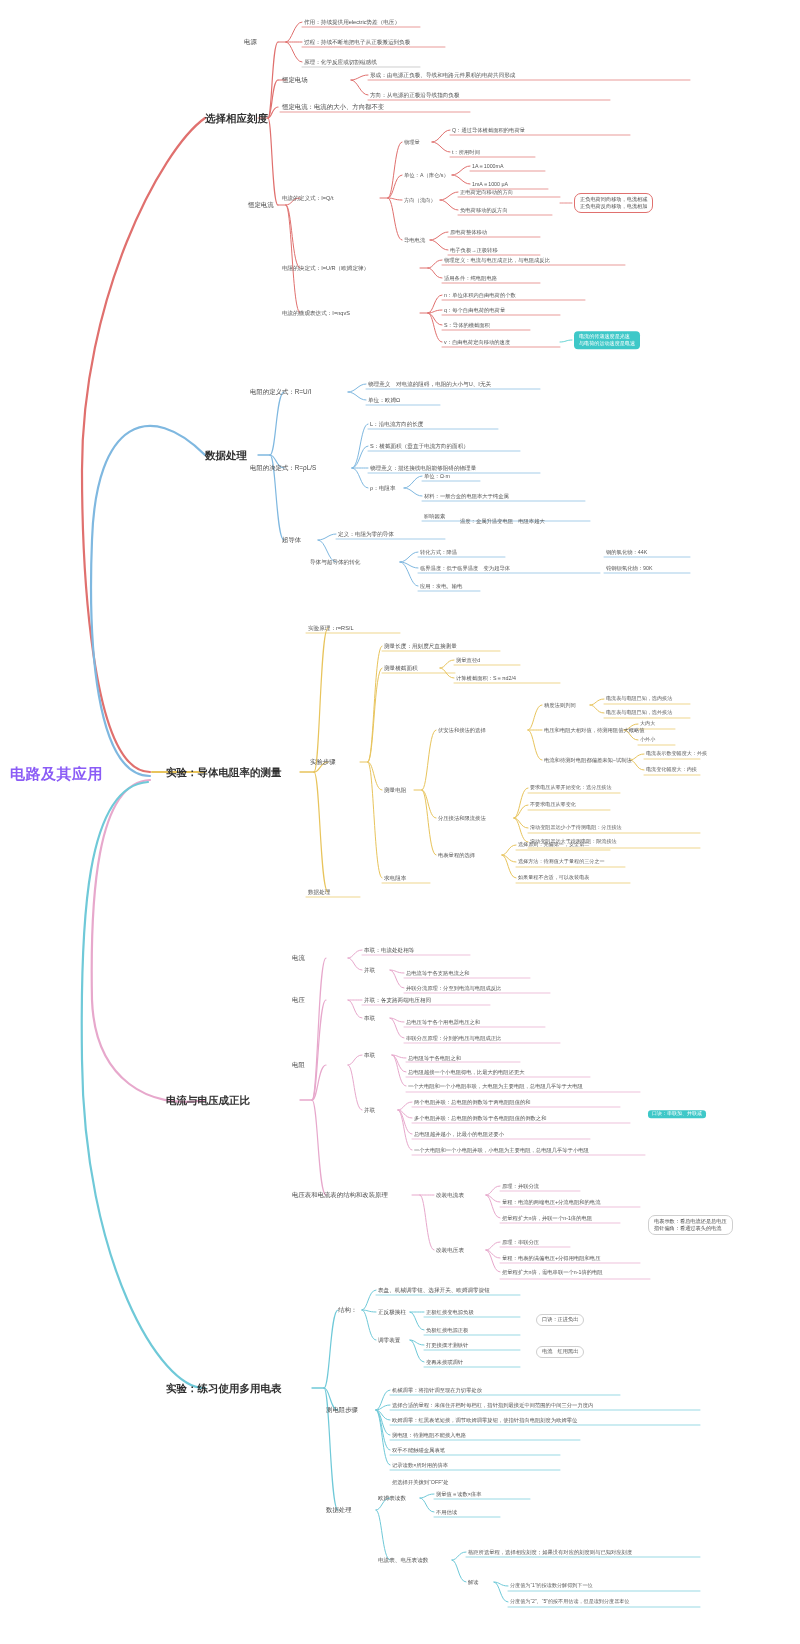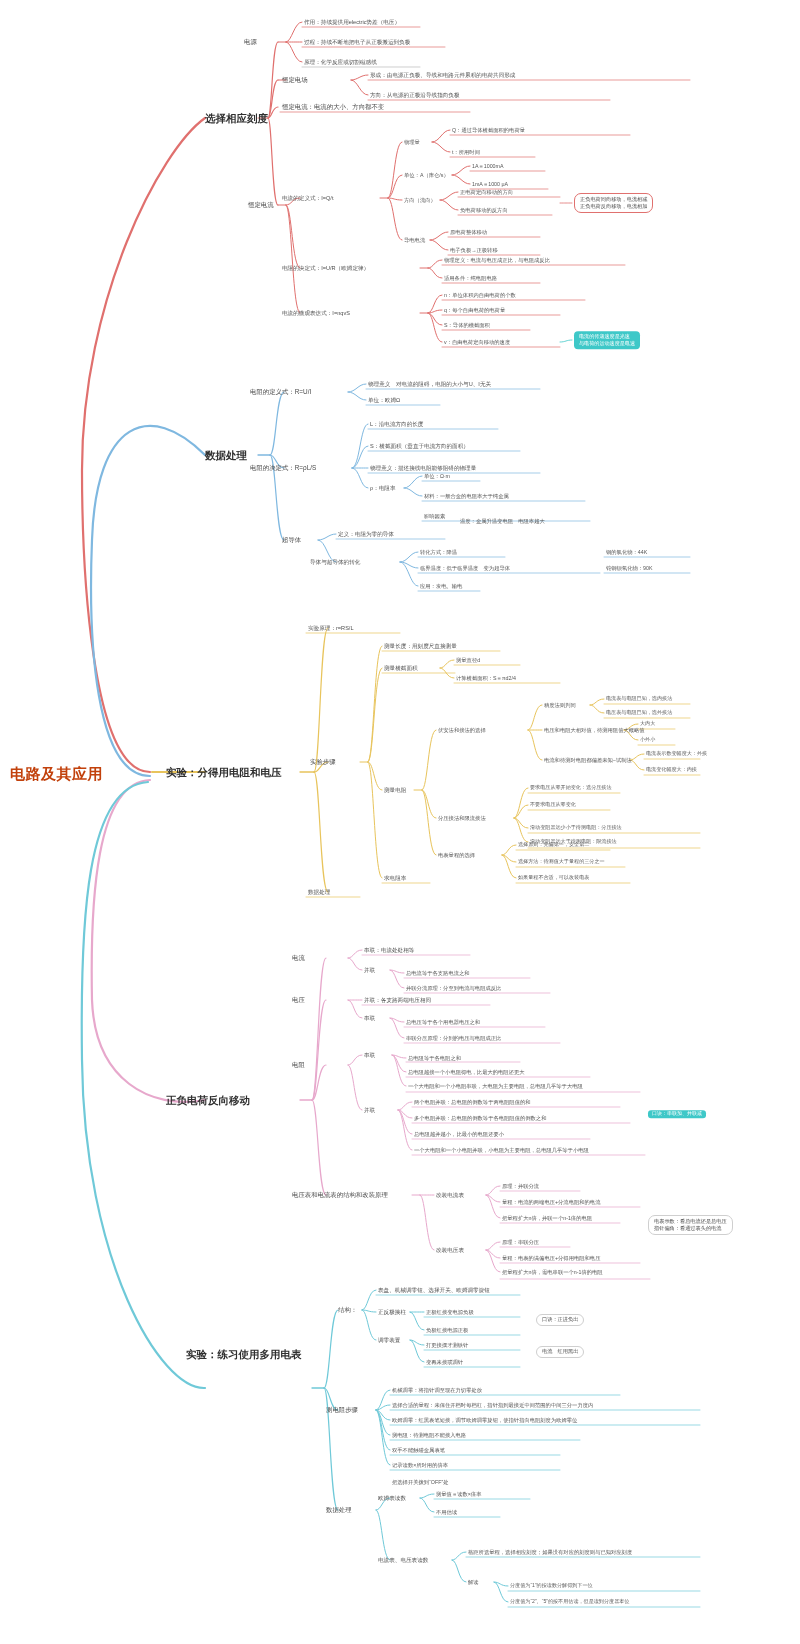--- a/index.html
+++ b/index.html
@@ -1,21 +1,21 @@
 <!DOCTYPE html>
 <html><head>
 <meta charset="utf-8">
 <style>
   html,body{margin:0;padding:0;background:#ffffff;}
   body{font-family:"Liberation Sans","DejaVu Sans",sans-serif;}
   #canvas{position:relative;width:800px;height:1644px;background:#fff;overflow:hidden;}
   #links{position:absolute;left:0;top:0;width:800px;height:1644px;pointer-events:none;}
   .node{position:absolute;white-space:nowrap;line-height:1.15;color:#3b3b3b;
         transform:translateY(-50%);}
-  .root{font-size:15px;font-weight:bold;color:#c2410c;letter-spacing:.5px;}
+  .root{font-size:15px;font-weight:bold;color:#8b5cf6;letter-spacing:.5px;}
   .b1{font-size:10.5px;font-weight:bold;color:#2f2f2f;}
   .b2{font-size:6.4px;color:#4a4a4a;}
   .b3{font-size:5.6px;color:#4f4f4f;}
   .b4{font-size:5.3px;color:#555;}
   .b5{font-size:5.1px;color:#5a5a5a;}
   .boxed{border:1px solid #e0706e;border-radius:7px;padding:2px 5px;
          background:#fff;font-size:5.2px;color:#4a4a4a;}
   .chip{background:#3ec8c8;color:#ffffff;border-radius:4px;padding:2px 5px;
         font-size:5.1px;}
   .chip2{background:#3ec8c8;color:#ffffff;border-radius:3px;padding:1px 4px;
@@ -373,21 +373,21 @@
 
   <div class="node b2" style="left:282px;top:540px;">超导体</div>
   <div class="node b3" style="left:338px;top:534px;">定义：电阻为零的导体</div>
   <div class="node b3" style="left:310px;top:562px;">导体与超导体的转化</div>
   <div class="node b4" style="left:420px;top:552px;">转化方式：降温</div>
   <div class="node b4" style="left:420px;top:568px;">临界温度：低于临界温度　变为超导体</div>
   <div class="node b4" style="left:420px;top:586px;">应用：发电、输电</div>
   <div class="node b4" style="left:606px;top:552px;">铜的氯化物：44K</div>
   <div class="node b4" style="left:606px;top:568px;">铊铜钡氧化物：90K</div>
 
-  <div class="node b1" style="left:166px;top:772px;">实验：分得用电阻和电压</div>
+  <div class="node b1" style="left:166px;top:772px;">实验：导体电阻率的测量</div>
   <div class="node b3" style="left:308px;top:628px;">实验原理：r=RS/L</div>
   <div class="node b2" style="left:310px;top:762px;">实验步骤</div>
 
   <div class="node b3" style="left:384px;top:646px;">测量长度：用刻度尺直接测量</div>
   <div class="node b3" style="left:384px;top:668px;">测量横截面积</div>
   <div class="node b4" style="left:456px;top:660px;">测量直径d</div>
   <div class="node b4" style="left:456px;top:678px;">计算横截面积：S＝πd2/4</div>
 
   <div class="node b3" style="left:384px;top:790px;">测量电阻</div>
   <div class="node b4" style="left:438px;top:730px;">伏安法和接法的选择</div>
@@ -408,21 +408,21 @@
   <div class="node b5" style="left:530px;top:842px;">滑动变阻器远大于待测电阻：限流接法</div>
 
   <div class="node b4" style="left:438px;top:855px;">电表量程的选择</div>
   <div class="node b5" style="left:518px;top:845px;">选择原则：先偏第一，安全第二</div>
   <div class="node b5" style="left:518px;top:862px;">选择方法：待测值大于量程的三分之一</div>
   <div class="node b5" style="left:518px;top:878px;">如果量程不合适，可以改装电表</div>
 
   <div class="node b3" style="left:384px;top:878px;">求电阻率</div>
   <div class="node b3" style="left:308px;top:892px;">数据处理</div>
 
-  <div class="node b1" style="left:166px;top:1100px;">正负电荷反向移动</div>
+  <div class="node b1" style="left:166px;top:1100px;">电流与电压成正比</div>
   <div class="node b2" style="left:292px;top:958px;">电流</div>
   <div class="node b3" style="left:364px;top:950px;">串联：电流处处相等</div>
   <div class="node b3" style="left:364px;top:970px;">并联</div>
   <div class="node b4" style="left:406px;top:973px;">总电流等于各支路电流之和</div>
   <div class="node b4" style="left:406px;top:988px;">并联分流原理：分至到电流与电阻成反比</div>
 
   <div class="node b2" style="left:292px;top:1000px;">电压</div>
   <div class="node b3" style="left:364px;top:1000px;">并联：各支路两端电压相同</div>
   <div class="node b3" style="left:364px;top:1018px;">串联</div>
   <div class="node b4" style="left:406px;top:1022px;">总电压等于各个用电器电压之和</div>
@@ -449,21 +449,21 @@
 
   <div class="node b3" style="left:436px;top:1250px;">改装电压表</div>
   <div class="node b4" style="left:502px;top:1242px;">原理：串联分压</div>
   <div class="node b4" style="left:502px;top:1258px;">量程：电表的满偏电压+分得用电阻和电压</div>
   <div class="node b4" style="left:502px;top:1272px;">把量程扩大n倍，需电串联一个n-1倍的电阻</div>
   <div class="node boxed two" style="left:648px;top:1225px;border-color:#cfcfcf;">
     <div>电表示数：看总电流还是总电压</div>
     <div>指针偏角：看通过表头的电流</div>
   </div>
 
-  <div class="node b1" style="left:166px;top:1354px;margin-left:20px;">实验：练习使用多用电表</div>
+  <div class="node b1" style="left:166px;top:1388px;">实验：练习使用多用电表</div>
   <div class="node b2" style="left:338px;top:1310px;">结构：</div>
   <div class="node b3" style="left:378px;top:1290px;">表盘、机械调零钮、选择开关、欧姆调零旋钮</div>
   <div class="node b3" style="left:378px;top:1312px;">正反极接柱</div>
   <div class="node b4" style="left:426px;top:1312px;">正极红接变电源负极</div>
   <div class="node b4" style="left:426px;top:1330px;">负极红接电源正极</div>
   <div class="node boxed" style="left:536px;top:1320px;border-color:#cfcfcf;">口诀：正进负出</div>
   <div class="node b3" style="left:378px;top:1340px;">调零装置</div>
   <div class="node b4" style="left:426px;top:1345px;">打更接摆才测铁针</div>
   <div class="node b4" style="left:426px;top:1362px;">变再来接或调针</div>
   <div class="node boxed" style="left:536px;top:1352px;border-color:#cfcfcf;">电流　红用黑出</div>

